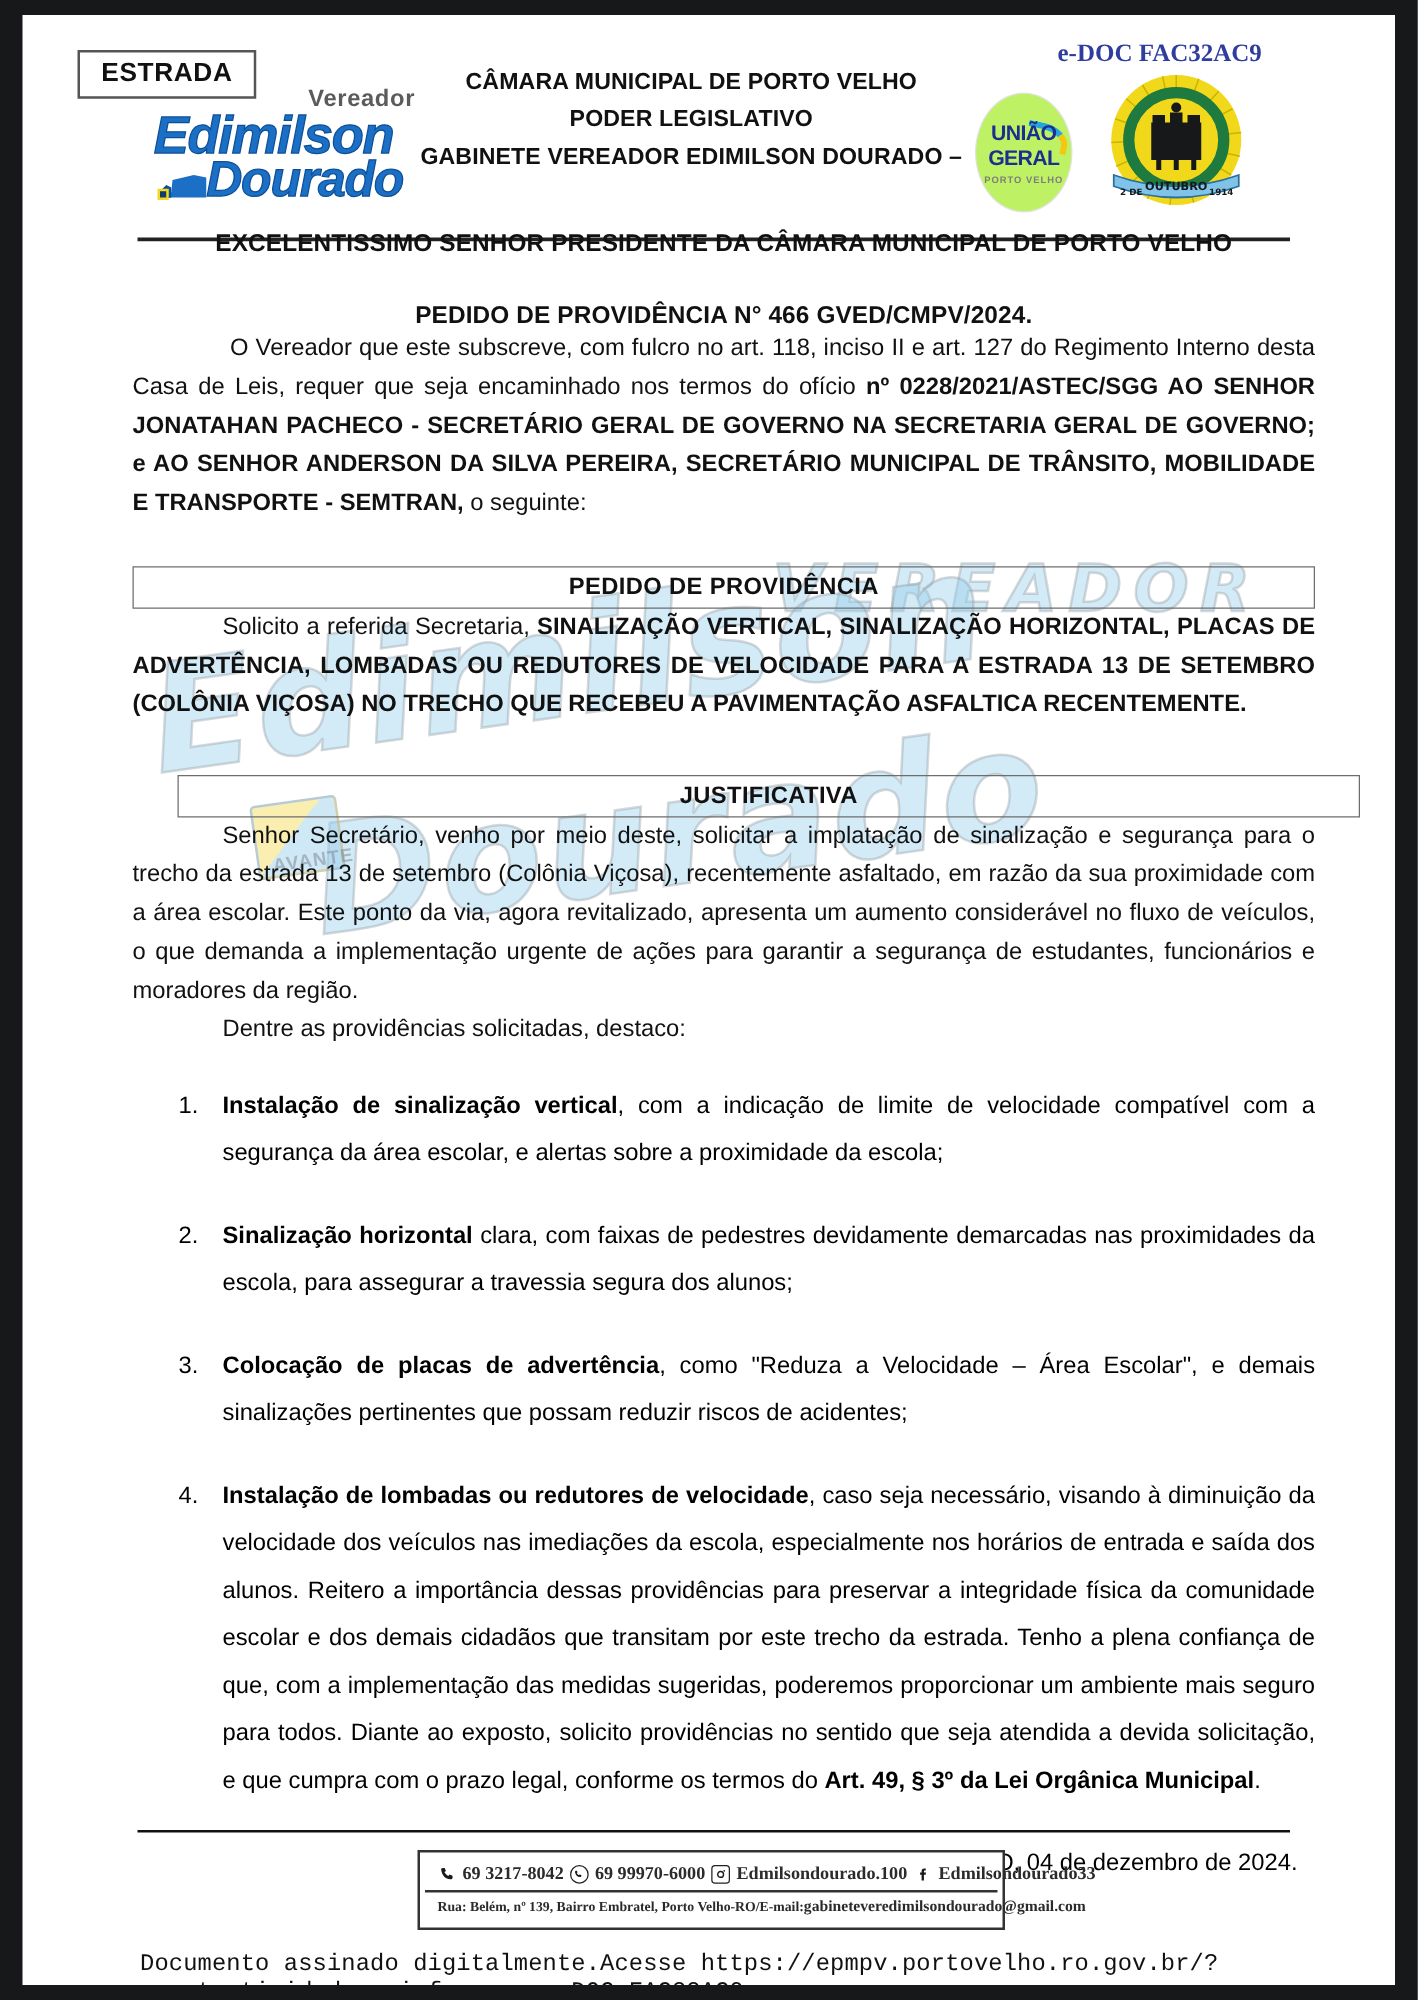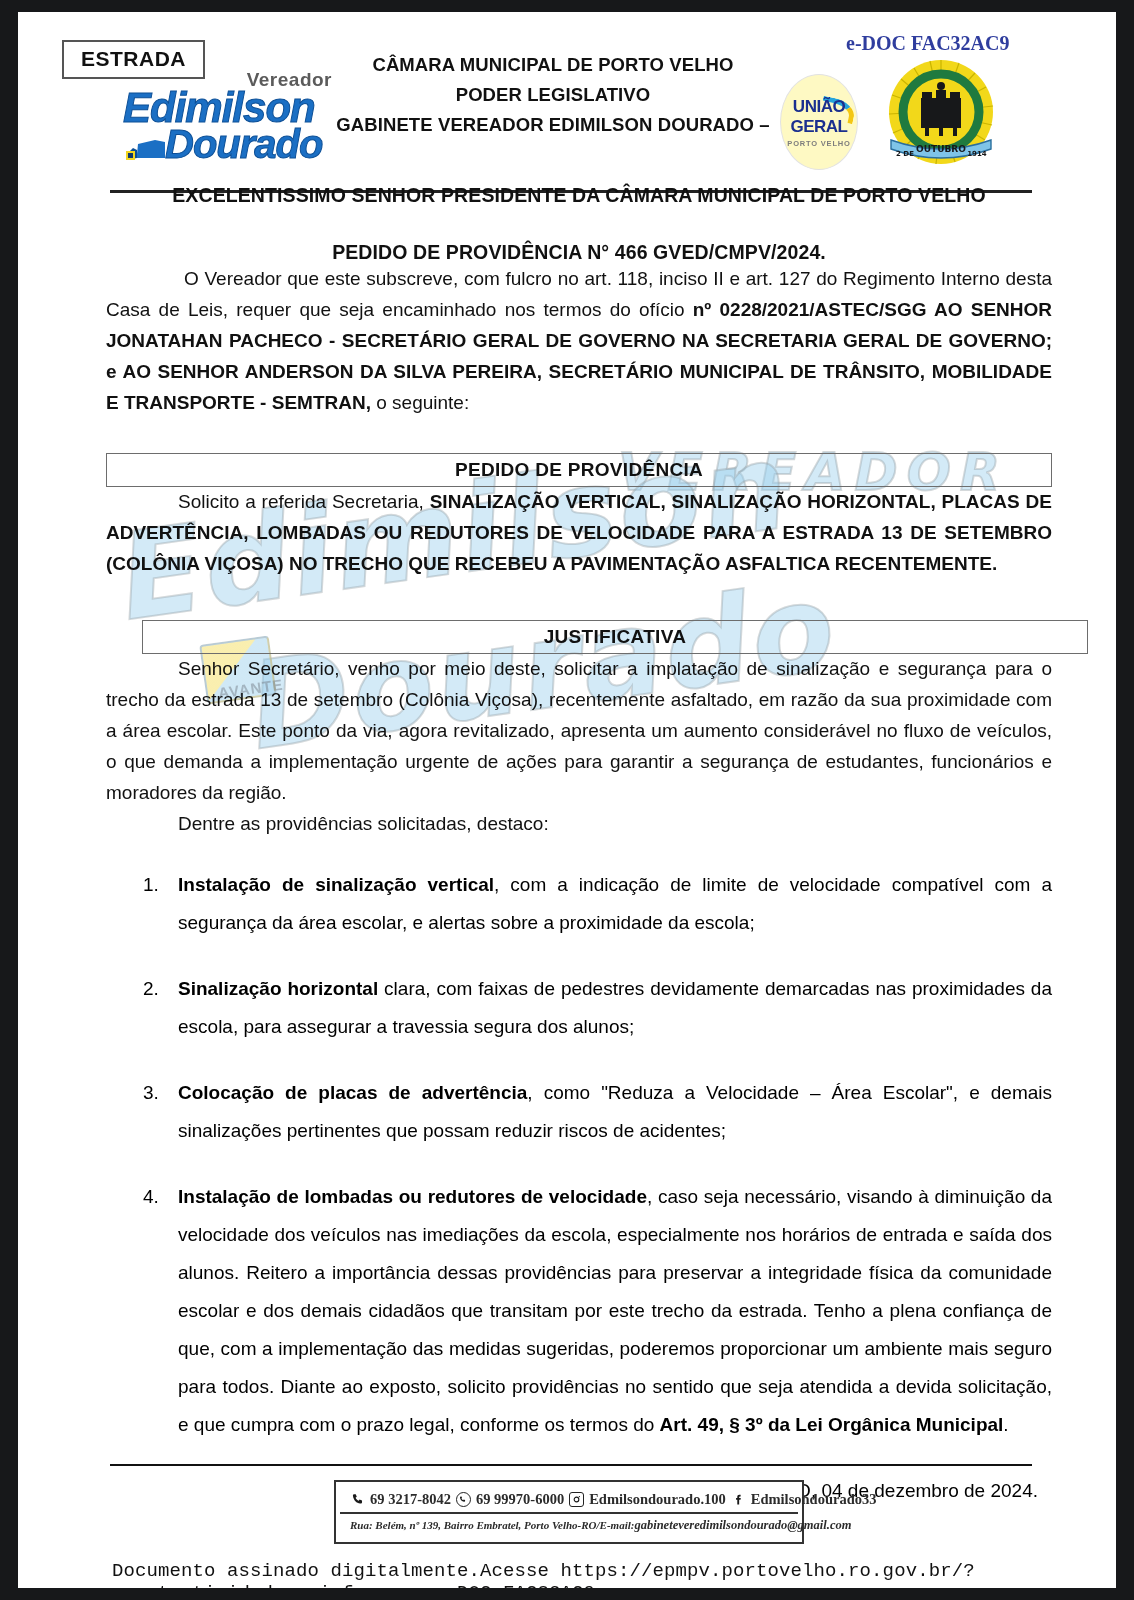--- a/index.html
+++ b/index.html
@@ -120,21 +120,21 @@
     line-height: 1.62;
     letter-spacing: .1px;
   }
 
   .uniao-logo {
     position: absolute;
     left: 762px; top: 62px;
     width: 78px; height: 96px;
     border: 1px solid #e2e2e2;
     border-radius: 50%;
-    background: #fef9c3;
+    background: #bef264;
     text-align: center;
   }
   .uniao-l1 {
     position: relative; top: 22px;
     font-size: 17px; font-weight: bold; color: #1b2f8f;
     letter-spacing: -.5px;
   }
   .uniao-l2 {
     position: relative; top: 22px;
     font-size: 17px; font-weight: bold; color: #1b2f8f;
@@ -286,21 +286,20 @@
     border-bottom: 2px solid #333;
     white-space: nowrap;
   }
   .contact-row2 {
     padding: 4px 8px 5px 10px;
     font-family: "Liberation Serif", serif;
     font-size: 11px;
     font-weight: bold;
     color: #2b2b2b;
     white-space: nowrap;
-    font-style: italic;
   }
   .contact-row2 .email { font-size: 12.5px; }
   .ico {
     display: inline-flex;
     align-items: center;
     justify-content: center;
     width: 15px; height: 15px;
     flex: 0 0 auto;
   }
   .ico-box {

